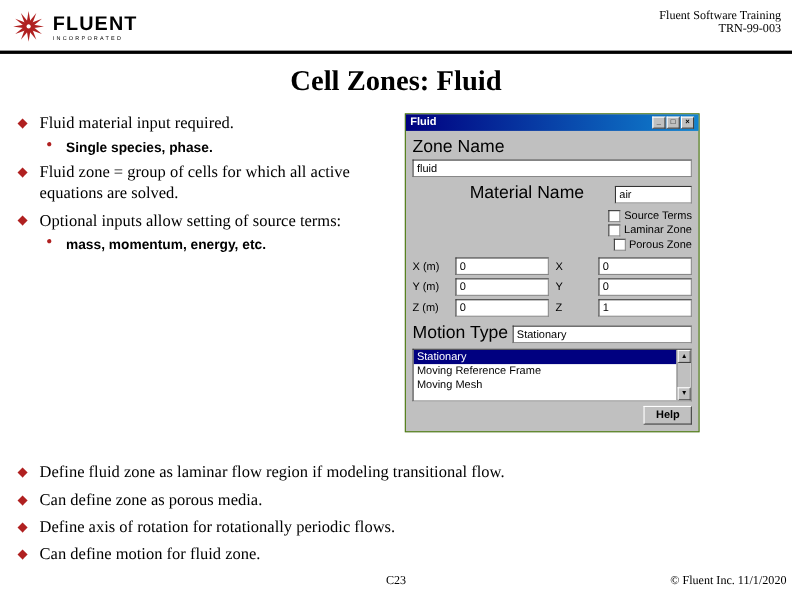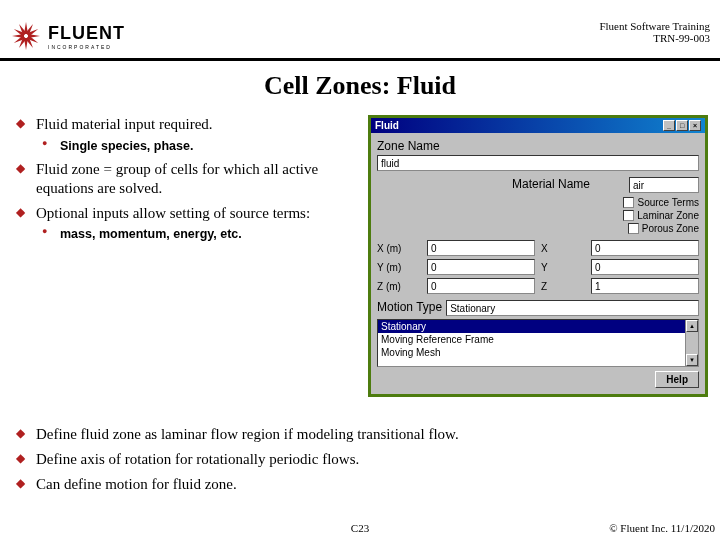--- a/index.html
+++ b/index.html
@@ -5,21 +5,21 @@
   * { box-sizing: border-box; margin: 0; padding: 0; }
   body {
     width: 720px;
     height: 540px;
     background: white;
     font-family: "Times New Roman", serif;
     position: relative;
     overflow: hidden;
   }
   .header {
-    padding: 20px 10px 4px 10px;
+    padding: 8px 10px 4px 10px;
     display: flex;
     justify-content: space-between;
     align-items: flex-start;
   }
   .logo-area {
     display: flex;
     align-items: center;
     gap: 6px;
   }
   .logo-icon {
@@ -96,23 +96,23 @@
     color: #b02020;
     position: absolute;
     left: 6px;
     top: 0px;
     font-size: 9px;
   }
   .right-col {
     width: 340px;
   }
   .dialog {
-    width: 340px;
+    width: 268px;
     background: #c0c0c0;
-    border: 3px solid #4d7c0f;
+    border: 1px solid #4d7c0f;
     font-family: Arial, sans-serif;
     font-size: 10px;
   }
   .dialog-titlebar {
     background: linear-gradient(to right, #000080, #1084d0);
     color: white;
     padding: 2px 4px;
     display: flex;
     justify-content: space-between;
     align-items: center;
@@ -131,36 +131,36 @@
     border-color: #fff #404040 #404040 #fff;
     font-size: 7px;
     text-align: center;
     line-height: 9px;
     color: black;
   }
   .dialog-body {
     padding: 6px;
   }
   .dlg-label {
-    font-size: 12px;
+    font-size: 16px;
     margin-bottom: 2px;
   }
   .dlg-input {
     width: 100%;
     background: white;
     border: 1px inset #888;
     padding: 1px 3px;
     font-size: 10px;
     font-family: Arial, sans-serif;
     height: 16px;
   }
   .mat-row {
     display: flex;
     align-items: center;
-    gap: 19px;
+    gap: 8px;
     margin-top: 6px;
     justify-content: flex-end;
   }
   .mat-row .dlg-input { width: 70px; margin-left: 20px; }
   .checks {
     text-align: right;
     margin-top: 4px;
   }
   .chk-row {
     display: flex;
@@ -178,21 +178,21 @@
   }
   .coord-row {
     display: flex;
     gap: 6px;
     margin-bottom: 3px;
     align-items: center;
   }
   .coord-cell {
     display: flex;
     align-items: center;
-    gap: 16px;
+    gap: 5px;
     flex: 1;
   }
   .coord-cell .dlg-label2 {
     font-size: 10px;
     min-width: 34px;
   }
   .coord-cell .dlg-input { flex: 1; }
   .motion-row {
     display: flex;
     align-items: center;
@@ -408,20 +408,21 @@
           <div class="btn3d">Help</div>
         </div>
       </div>
     </div>
   </div>
 </div>
 
 <div class="lower-bullets">
   <ul class="bullets">
     <li>Define fluid zone as laminar flow region if modeling transitional flow.</li>
+    <li>Can define zone as porous media.</li>
     <li>Define axis of rotation for rotationally periodic flows.</li>
     <li>Can define motion for fluid zone.</li>
   </ul>
 </div>
 
 <div class="footer">
   <span></span>
   <span class="footer-center">C23</span>
   <span>© Fluent Inc. 11/1/2020</span>
 </div>

